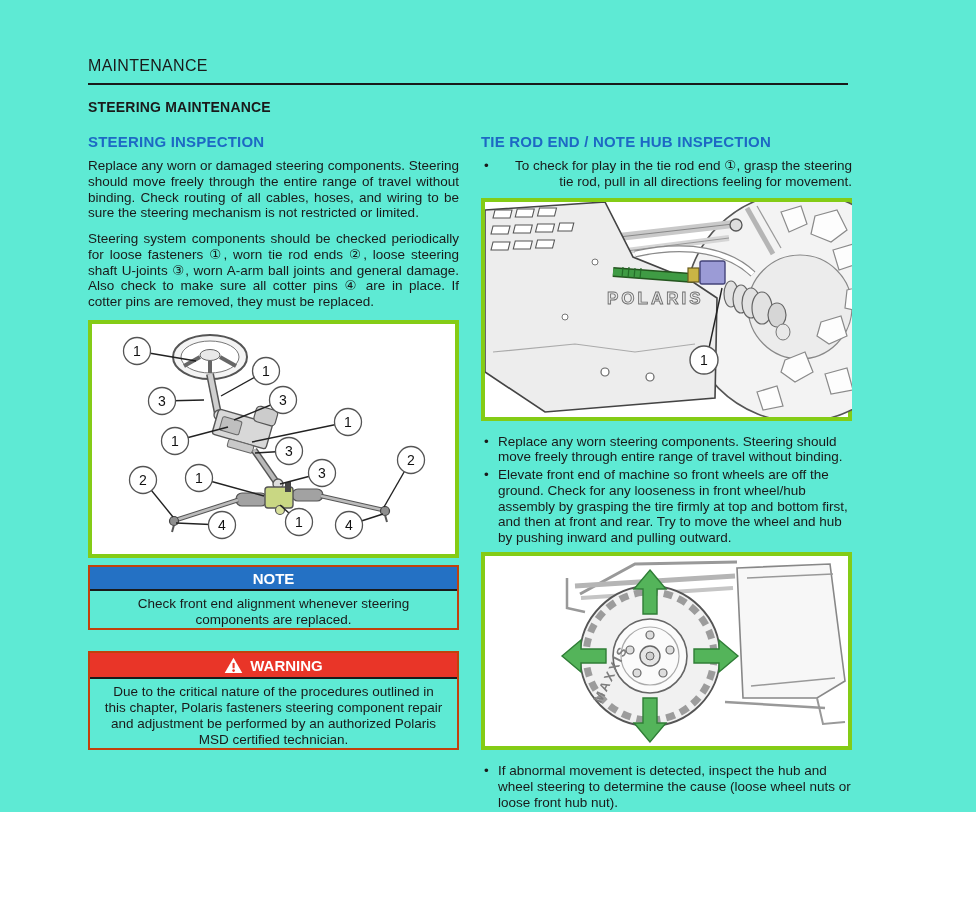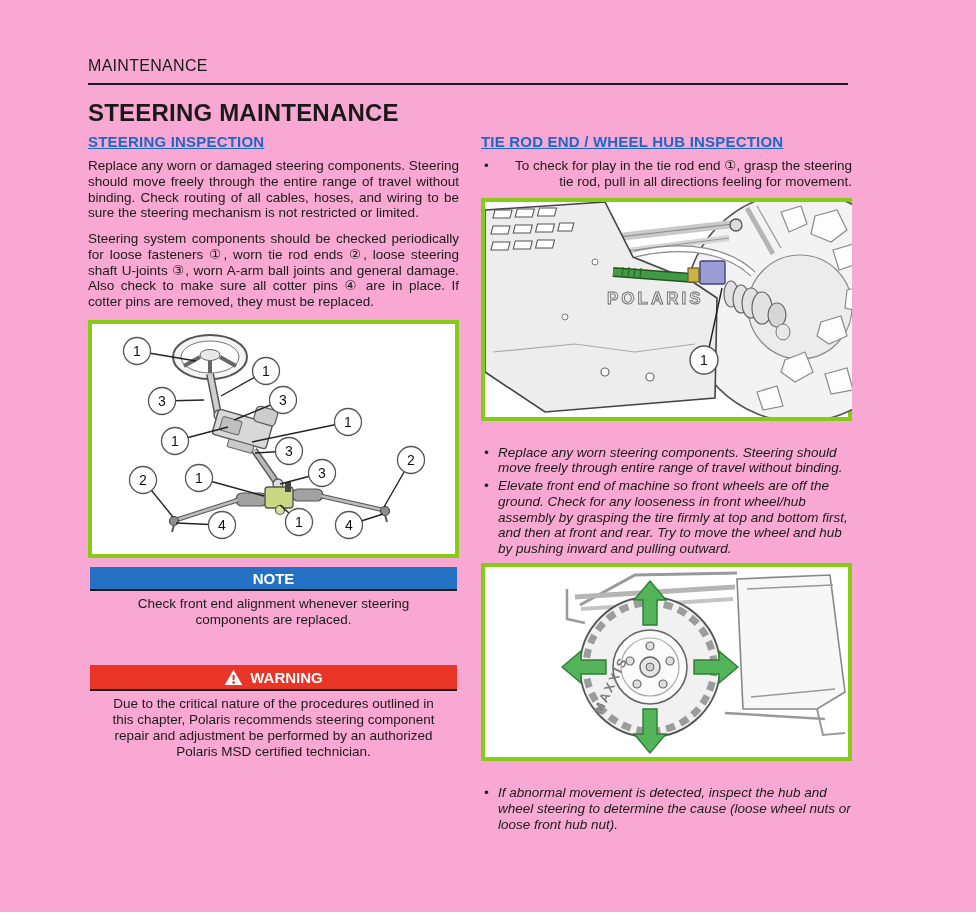--- a/index.html
+++ b/index.html
@@ -8,47 +8,47 @@
     --warning-red:#e93528;
     --arrow-green:#54b45a;
     --arrow-green-dark:#2f7d36;
     --rack-green:#c9d783;
     --tie-rod-green:#3f9b44;
     --tie-rod-purple:#9b9bd6;
   }
   *{margin:0;padding:0;box-sizing:border-box;}
   html,body{background:#fff;}
   .page{
-    position:relative;width:976px;height:912px;background:#f9a8d4;overflow:hidden;
+    position:relative;width:976px;height:812px;background:#5eead4;overflow:hidden;
     font-family:"Liberation Sans","DejaVu Sans",sans-serif;color:#1a1a1a;
   }
   .header-label{position:absolute;left:88px;top:57px;font-size:16px;letter-spacing:.3px;}
   .header-rule{position:absolute;left:88px;top:83px;width:760px;height:2px;background:#1a1a1a;}
-  .page-title{position:absolute;left:88px;top:99px;font-size:24px;font-weight:bold;letter-spacing:.2px;}
+  .page-title{position:absolute;left:88px;top:99px;font-size:14px;font-weight:bold;letter-spacing:.2px;}
   .col{position:absolute;top:133px;width:371px;}
   .col-left{left:88px;}
   .col-right{left:481px;}
-  .section-heading{font-size:15px;font-weight:bold;color:var(--heading-blue);margin-bottom:8px;letter-spacing:.2px;text-decoration:underline;}
+  .section-heading{font-size:15px;font-weight:bold;color:var(--heading-blue);margin-bottom:8px;letter-spacing:.2px;}
   .body-text{font-size:13.5px;line-height:1.17;}
   .para{text-align:justify;margin-bottom:10px;}
   .figure-box{border:4px solid #84cc16;background:#fff;margin-bottom:7px;}
   .figure-box svg{display:block;}
-  .callout-box{border:2px solid #f9a8d4;margin-top:7px;}
-  .warning-gap{margin-top:21px;border-radius:30px;}
+  .callout-box{border:2px solid #c2410c;margin-top:7px;}
+  .warning-gap{margin-top:21px;}
   .box-header{color:#fff;font-weight:bold;text-align:center;font-size:15px;padding:3px 0 2px 0;
     display:flex;align-items:center;justify-content:center;gap:7px;}
   .box-header.note{background:var(--note-blue);}
   .box-header.warning{background:var(--warning-red);padding:4px 0 3px 0;}
-  .box-body{border-top:2px solid #1a1a1a;text-align:center;font-size:13.5px;line-height:1.18;padding:5px 14px 12px 14px;}
+  .box-body{border-top:2px solid #1a1a1a;text-align:center;font-size:13.5px;line-height:1.18;padding:5px 14px 0 14px;}
   .warn-tri{display:inline-block;width:19px;height:17px;}
   ul.bullets{list-style:none;}
   ul.bullets li{position:relative;padding-left:17px;font-size:13.5px;line-height:1.17;margin-bottom:2px;}
   ul.bullets li::before{content:"\2022";position:absolute;left:3px;top:0;}
   .bullets.mb{margin-bottom:8px;text-align:right;}
-  .bullets.mt{margin-top:24px;margin-bottom:6px;font-style:italic;}
+  .bullets.mt{margin-top:13px;margin-bottom:6px;}
 </style>
 </head>
 <body>
 
 <div class="page">
 
   <div class="header-label">MAINTENANCE</div>
   <div class="header-rule"></div>
   <div class="page-title">STEERING MAINTENANCE</div>
 
@@ -156,26 +156,26 @@
 
     <div class="callout-box warning-gap">
       <div class="box-header warning">
         <svg class="warn-tri" viewBox="0 0 20 18" xmlns="http://www.w3.org/2000/svg">
           <path d="M10 0.8 L19.3 17 L0.7 17 Z" fill="#ffffff"></path>
           <rect x="9" y="6" width="2.2" height="6" rx="1" fill="var(--warning-red)"></rect>
           <circle cx="10.1" cy="14.4" r="1.4" fill="var(--warning-red)"></circle>
         </svg>
         <span>WARNING</span>
       </div>
-      <div class="box-body">Due to the critical nature of the procedures outlined in this chapter, Polaris recommends steering component repair and adjustment be performed by an authorized Polaris MSD certified technician.</div>
+      <div class="box-body">Due to the critical nature of the procedures outlined in this chapter, Polaris fasteners steering component repair and adjustment be performed by an authorized Polaris MSD certified technician.</div>
     </div>
   </div>
 
   <div class="col col-right">
-    <div class="section-heading">TIE ROD END / WHEEL HUB INSPECTION</div>
+    <div class="section-heading">TIE ROD END / NOTE HUB INSPECTION</div>
 
     <ul class="bullets mb">
       <li>To check for play in the tie rod end ①, grasp the steering tie rod, pull in all directions feeling for movement.</li>
     </ul>
 
     <div class="figure-box">
       <svg width="367" height="215" viewBox="0 0 367 215" xmlns="http://www.w3.org/2000/svg">
         <g>
           <circle cx="315" cy="105" r="115" fill="#f3f3f3" stroke="#555" stroke-width="1.6"></circle>
           <circle cx="315" cy="105" r="52" fill="#ececec" stroke="#888" stroke-width="1.2"></circle>

